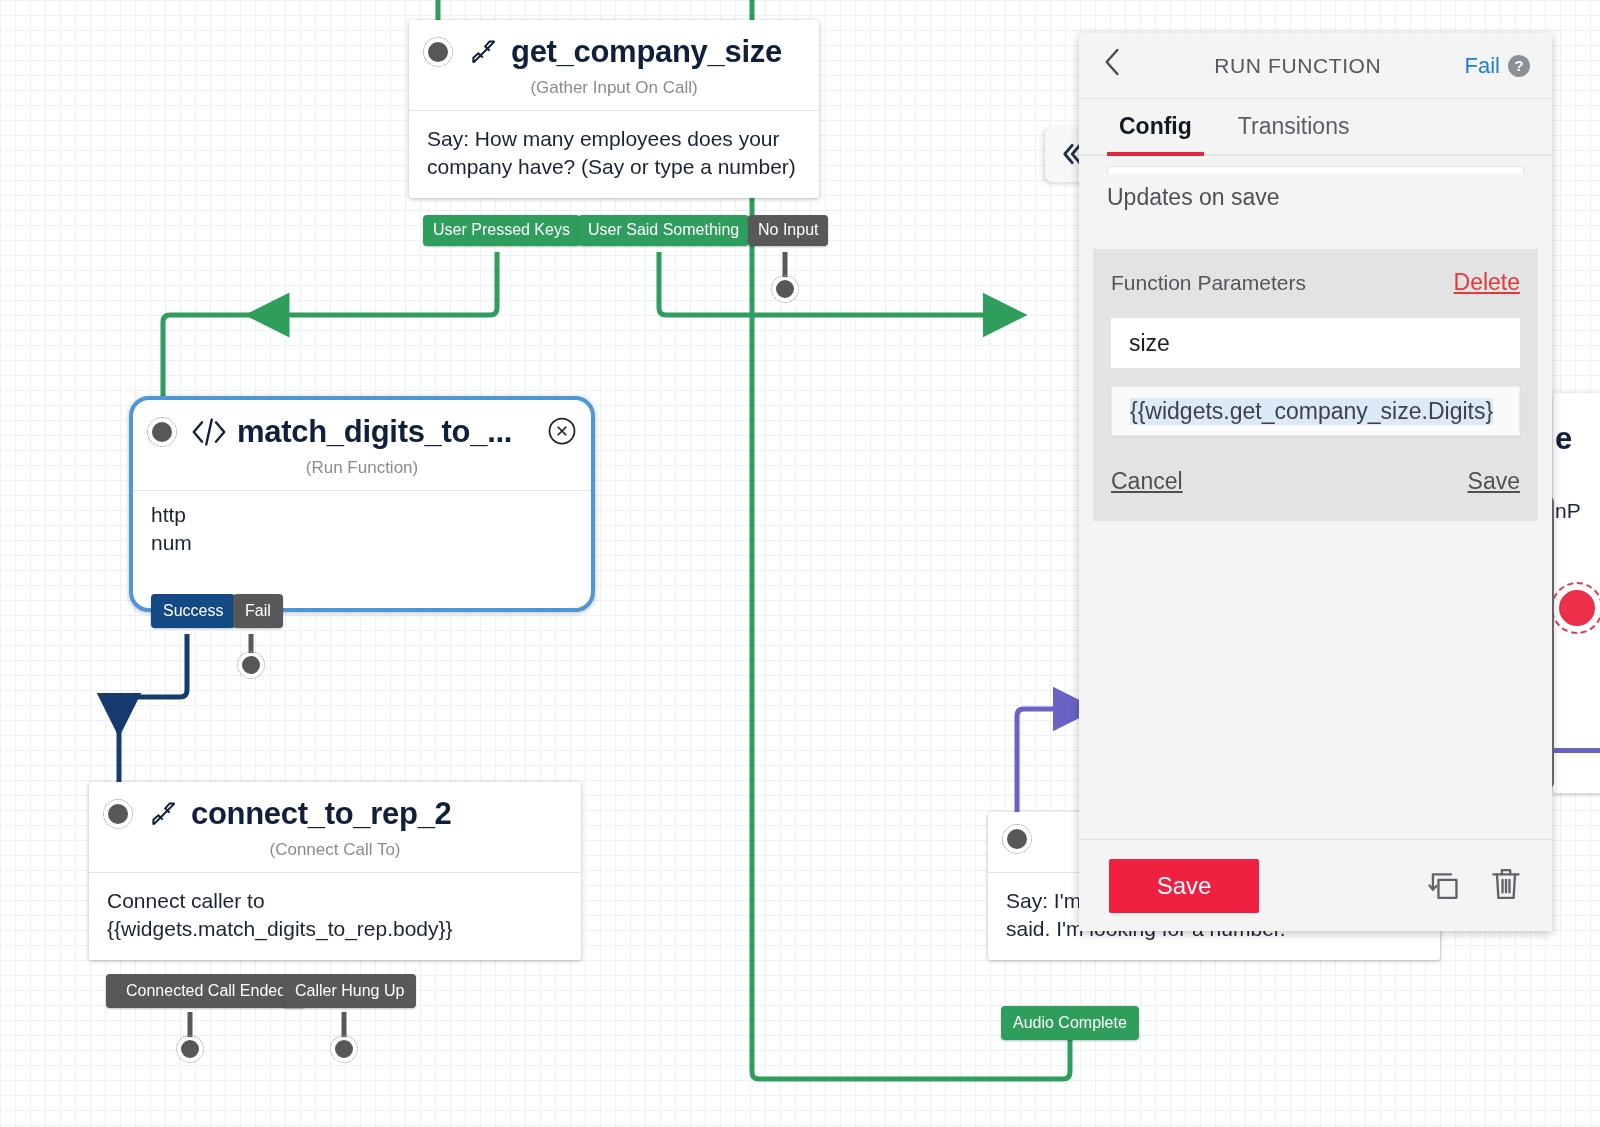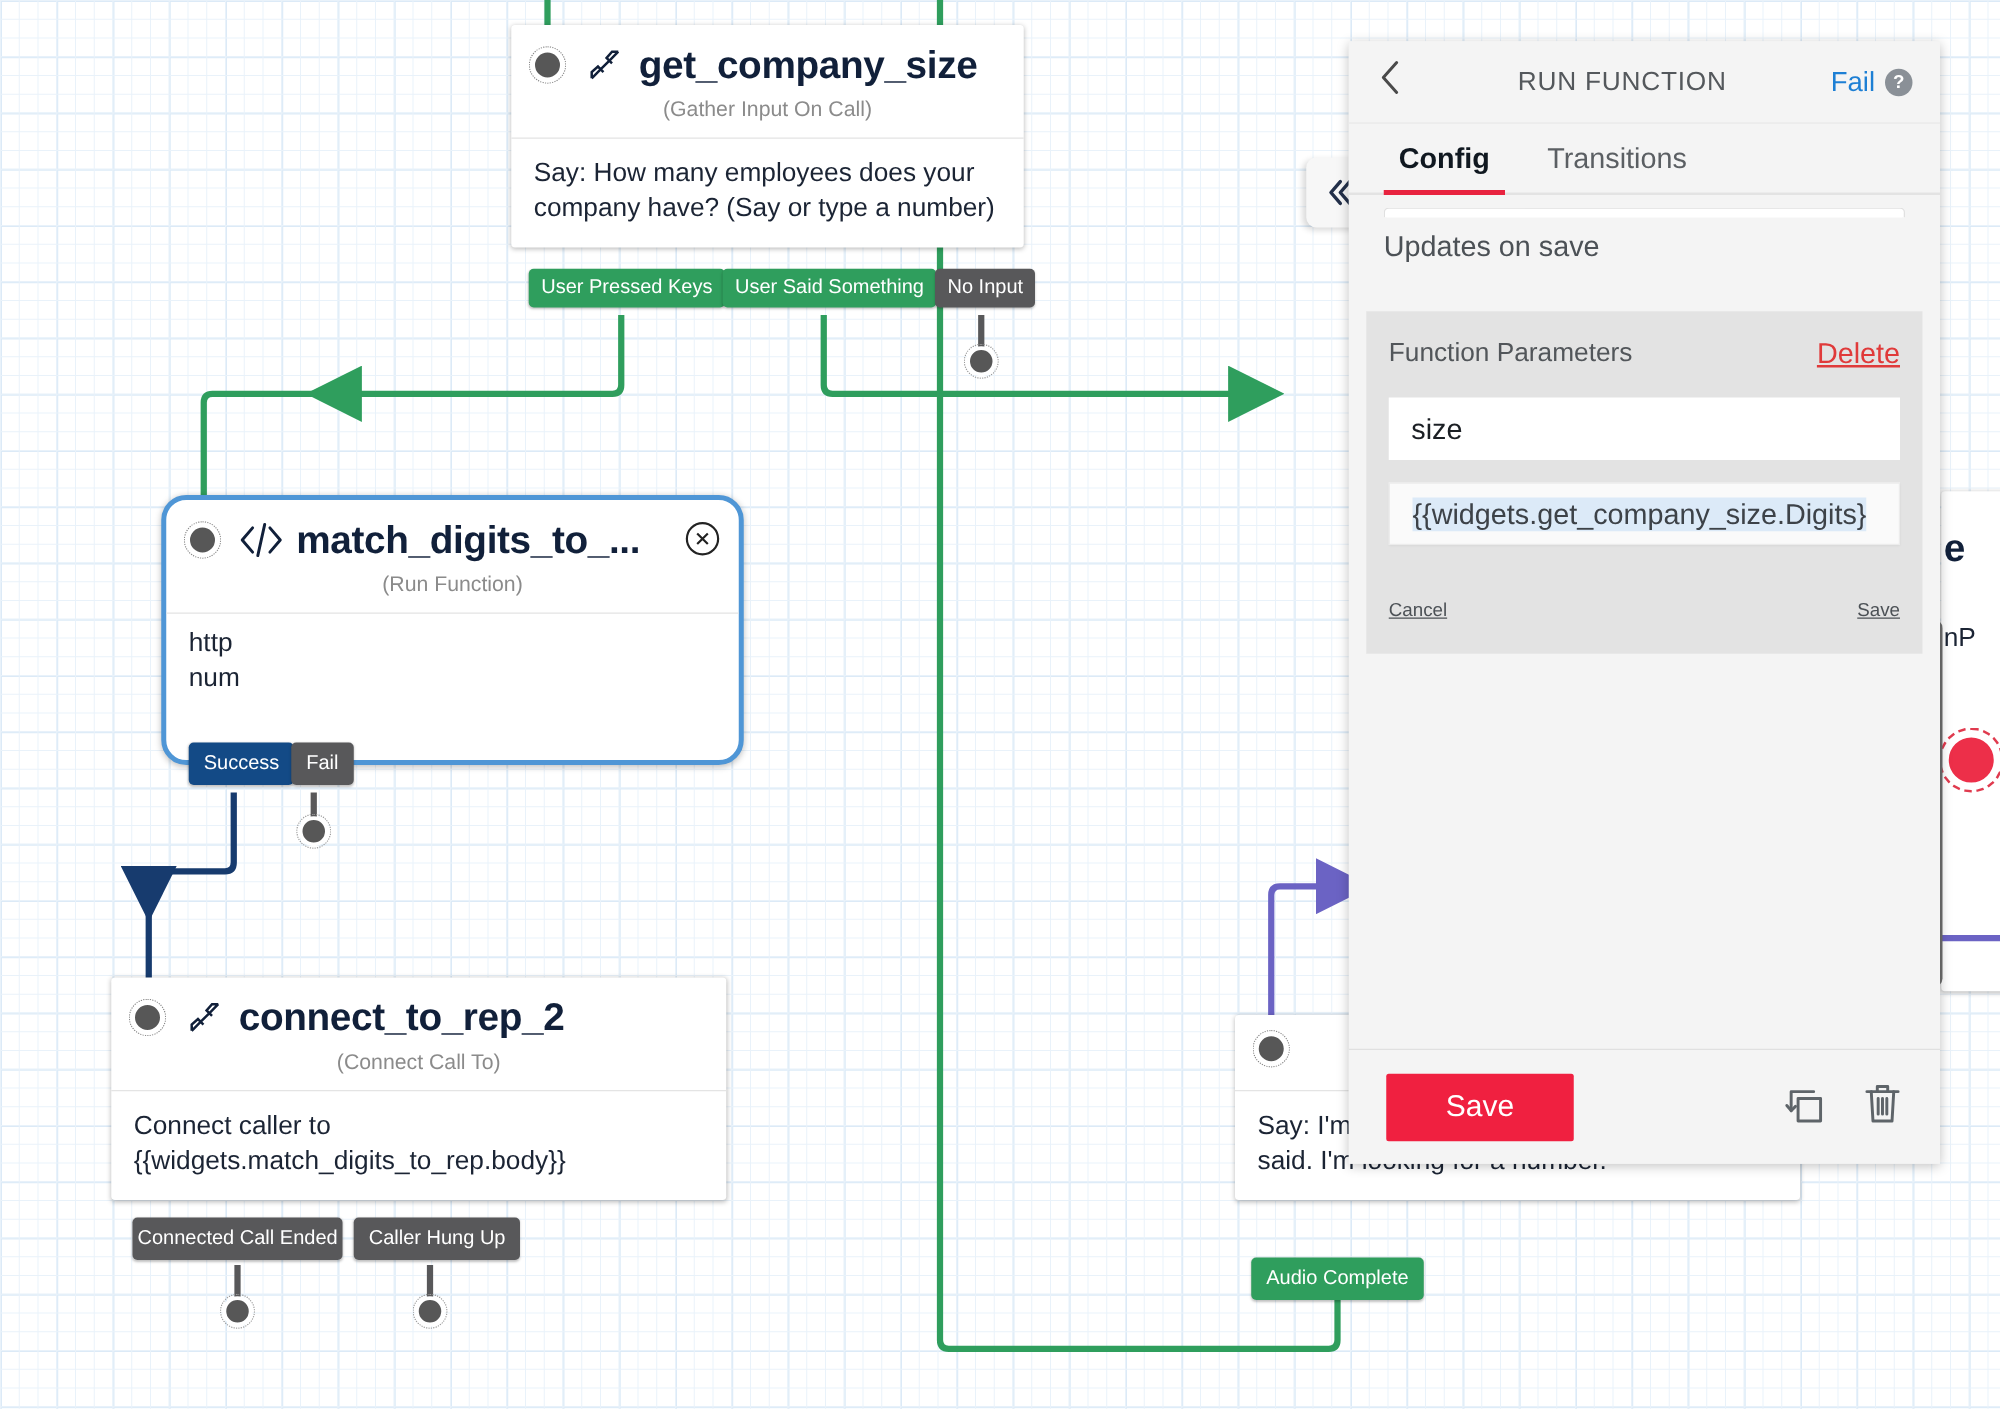--- a/index.html
+++ b/index.html
@@ -165,21 +165,21 @@
     height: 50px; display: flex; align-items: center;
     padding: 0 18px; font-size: 23px; color: #1b1f24;
   }
   .param-input.value-field {
     margin-top: 18px; background: #fafafa;
     border: 1px solid #ececec; box-shadow: 0 1px 2px rgba(0,0,0,.06);
   }
   .sel-text { background: #dceaf8; color: #3d4248; }
   .param-actions {
     display: flex; justify-content: space-between;
-    margin-top: 44px; font-size: 15px;
+    margin-top: 32px; font-size: 23px;
   }
   .param-actions span { color: #4c5156; text-decoration: underline; }
 
   .panel-footer {
     flex: 0 0 auto; height: 92px;
     border-top: 1px solid #e0e0e0;
     display: flex; align-items: center;
     padding: 0 30px;
     background: #f4f4f4;
   }
@@ -314,21 +314,21 @@
       <span class="type-icon">
         <svg width="34" height="30" viewBox="0 0 24 24" fill="none" stroke="currentColor" stroke-width="1.6">
           <path d="M3.5 20.5 L9 15 M3.5 20.5 L3.5 16.5 L7.5 13 L11 16.5 M20.5 3.5 L15 9 M20.5 3.5 L16.5 3.5 L13 7.5 L16.5 11 M9 15 L15 9"></path>
         </svg>
       </span>
       <span class="node-title">connect_to_rep_2</span>
     </div>
     <div class="node-sub">(Connect Call To)</div>
     <div class="node-body">Connect caller to {{widgets.match_digits_to_rep.body}}</div>
   </div>
-  <div class="tag gray" style="left:106px; top:974px; padding:9px 4px;text-align:center;">Connected Call Ended</div>
+  <div class="tag gray" style="left:106px; top:974px; padding:9px 20px;text-align:center;">Connected Call Ended</div>
   <div class="tag gray" style="left:283px; top:974px; padding:9px 12px;">Caller Hung Up</div>
   <div class="endpoint" style="left:178px; top:1037px;"></div>
   <div class="endpoint" style="left:332px; top:1037px;"></div>
 
   <div class="node" style="left:988px; top:812px; width:452px;">
     <div class="node-head">
       <div class="dot-handle"></div>
       <span class="node-title"></span>
     </div>
     <div class="node-sub" style="height:20px;"></div>

